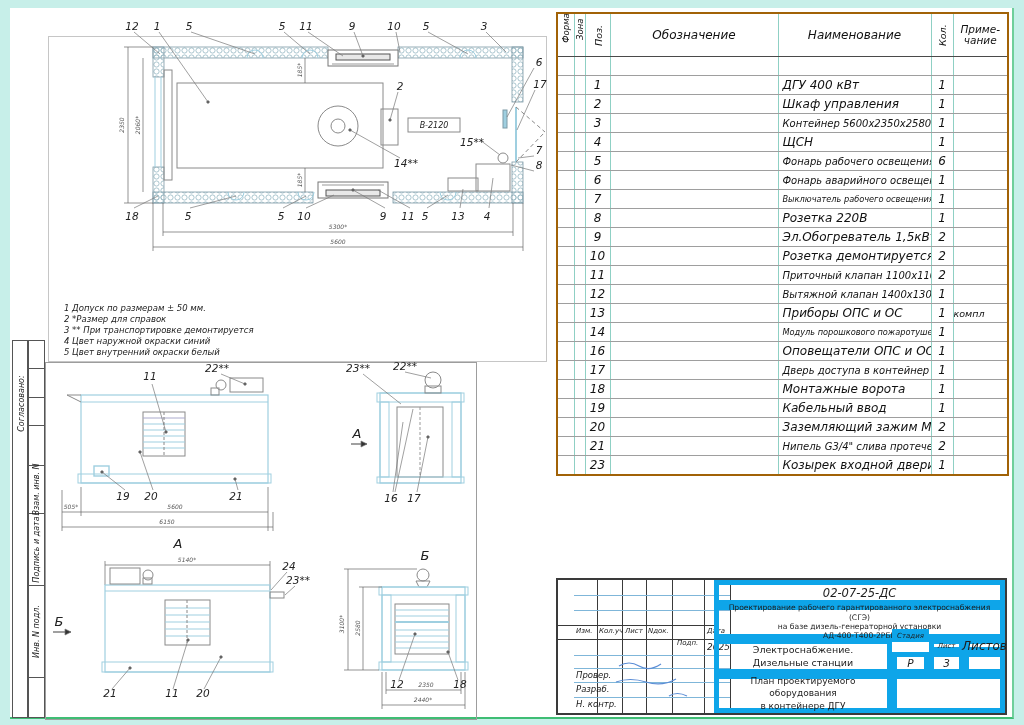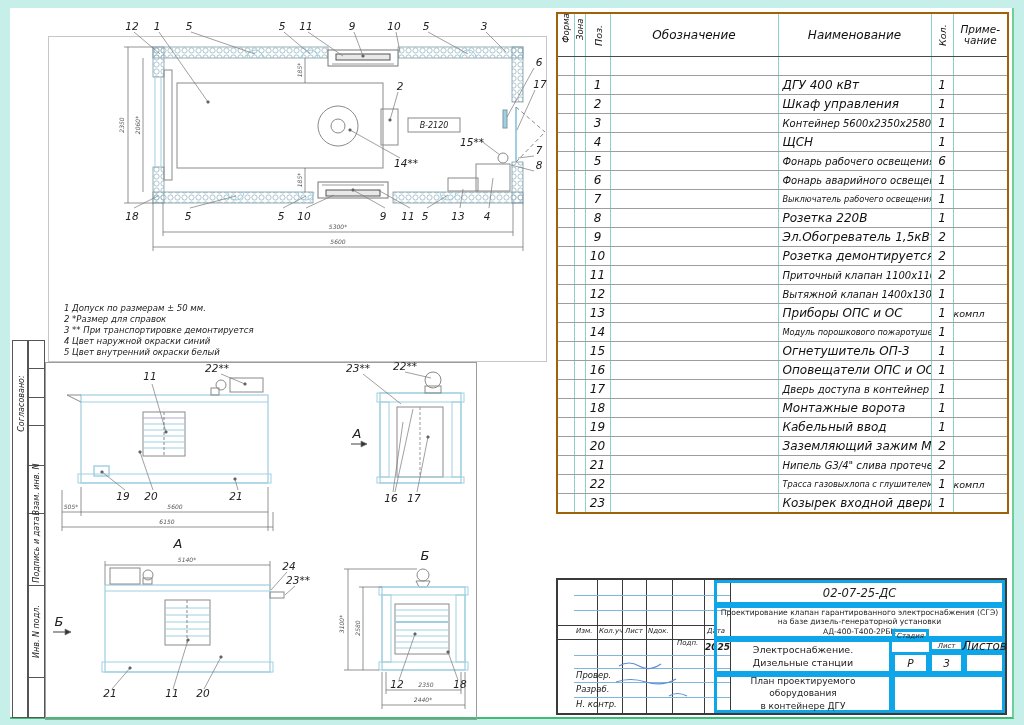--- a/index.html
+++ b/index.html
@@ -24,21 +24,21 @@
   #spec .poz{text-align:center;}
   #spec .name{padding-left:4px;text-align:left;}
   #spec .qty{text-align:center;}
   #spec .note{font-size:9.5px;}
   #spec .md{font-size:10px;}
   #spec .sm{font-size:8.2px;}
   
   #notes{left:56px;top:303px;width:260px;font-size:8.5px;line-height:1.3;font-style:italic;color:#222;z-index:5;margin-left:8px;}
   
   #tblock{left:556px;top:578px;width:451px;height:137px;border:2px solid #3a3a3a;box-sizing:border-box;}
-  .tb{position:absolute;box-sizing:border-box;border:3px solid #0ea5e9;display:flex;align-items:center;justify-content:center;text-align:center;}
+  .tb{position:absolute;box-sizing:border-box;border:5px solid #0ea5e9;display:flex;align-items:center;justify-content:center;text-align:center;}
   svg text{font-family:"DejaVu Sans",sans-serif;font-style:italic;fill:#222;}
   .dim{font-size:6px;fill:#555;}
   .co{font-size:10.5px;}
   .lbl{font-size:13px;}
 </style>
 </head>
 <body>
 
 <div id="root">
   <div id="sheet" class="abs"></div>
@@ -557,29 +557,20 @@
             <td></td>
             <td class="poz">14</td>
             <td></td>
             <td class="name sm">Модуль порошкового пожаротушения</td>
             <td class="qty">1</td>
             <td class="note"></td>
           </tr>
         <tr>
             <td></td>
             <td></td>
-            <td class="poz">15</td>
-            <td></td>
-            <td class="name">Огнетушитель ОП-3</td>
-            <td class="qty">1</td>
-            <td class="note"></td>
-          </tr>
-        <tr>
-            <td></td>
-            <td></td>
             <td class="poz">16</td>
             <td></td>
             <td class="name">Оповещатели ОПС и ОС</td>
             <td class="qty">1</td>
             <td class="note"></td>
           </tr>
         <tr>
             <td></td>
             <td></td>
             <td class="poz">17</td>
@@ -616,29 +607,20 @@
             <td class="note"></td>
           </tr>
         <tr>
             <td></td>
             <td></td>
             <td class="poz">21</td>
             <td></td>
             <td class="name md">Нипель G3/4" слива протечек</td>
             <td class="qty">2</td>
             <td class="note"></td>
-          </tr>
-        <tr>
-            <td></td>
-            <td></td>
-            <td class="poz">22</td>
-            <td></td>
-            <td class="name sm">Трасса газовыхлопа с глушителем</td>
-            <td class="qty">1</td>
-            <td class="note">компл</td>
           </tr>
         <tr>
             <td></td>
             <td></td>
             <td class="poz">23</td>
             <td></td>
             <td class="name">Козырек входной двери</td>
             <td class="qty">1</td>
             <td class="note"></td>
           </tr>
@@ -661,35 +643,35 @@
       <div class="abs" style="left:0;top:75px;width:156px;height:1px;background:#7fb6d9;"></div>
       <div class="abs" style="left:0;top:88px;width:156px;height:1px;background:#7fb6d9;"></div>
       <div class="abs" style="left:0;top:102px;width:156px;height:1px;background:#7fb6d9;"></div>
       <div class="abs" style="left:0;top:117px;width:156px;height:1px;background:#7fb6d9;"></div>
       <div class="abs it" style="left:2px;top:47px;font-size:7px;">Изм.</div>
       <div class="abs it" style="left:25px;top:47px;font-size:7px;">Кол.уч</div>
       <div class="abs it" style="left:51px;top:47px;font-size:7px;">Лист</div>
       <div class="abs it" style="left:74px;top:47px;font-size:7px;">Nдок.</div>
       <div class="abs it" style="left:103px;top:47px;font-size:7px;margin-top:12px;">Подп.</div>
       <div class="abs it" style="left:133px;top:47px;font-size:7px;">Дата</div>
-      <div class="abs it" style="left:131px;top:62px;width:25px;text-align:center;font-size:9px;font-weight:bold;">2025</div>
+      <div class="abs it" style="left:131px;top:62px;width:25px;text-align:right;font-size:9px;">2025</div>
       <div class="abs it" style="left:2px;top:90px;font-size:8.5px;">Провер.</div>
       <div class="abs it" style="left:2px;top:104px;font-size:8.5px;">Разраб.</div>
       <div class="abs it" style="left:2px;top:119px;font-size:8.5px;">Н. контр.</div>
       <svg class="abs" style="left:40px;top:76px;" width="95" height="50">
         <path d="M5 10 q10 -6 20 0 t22 -2" stroke="#5b8dd6" fill="none" stroke-width="1.2"></path>
         <path d="M2 26 q14 -5 30 0 t30 -3" stroke="#5b8dd6" fill="none" stroke-width="1.2"></path>
         <path d="M55 40 q8 -5 18 0" stroke="#5b8dd6" fill="none" stroke-width="1.2"></path>
       </svg>
     </div>
 
     <div class="tb it" style="left:156px;top:0;width:291px;height:25px;font-size:11.5px;">02-07-25-ДС</div>
     <div class="tb" style="left:156px;top:25px;width:291px;height:34px;">
       <div style="font-size:7.6px;line-height:1.25;color:#1c1c1c;">
-        <div>Проектирование клапан гарантированного электроснабжения (СГЭ)</div>
+        <div>Проектирование рабочего гарантированного электроснабжения (СГЭ)</div>
         <div>на базе дизель-генераторной установки</div>
         <div>АД-400-Т400-2РБК</div>
       </div>
     </div>
     <div class="tb" style="left:156px;top:59px;width:178px;height:35px;">
       <div style="font-size:9.5px;line-height:1.3;color:#1c1c1c;">
         <div>Электроснабжение.</div>
         <div>Дизельные станции</div>
       </div>
     </div>

